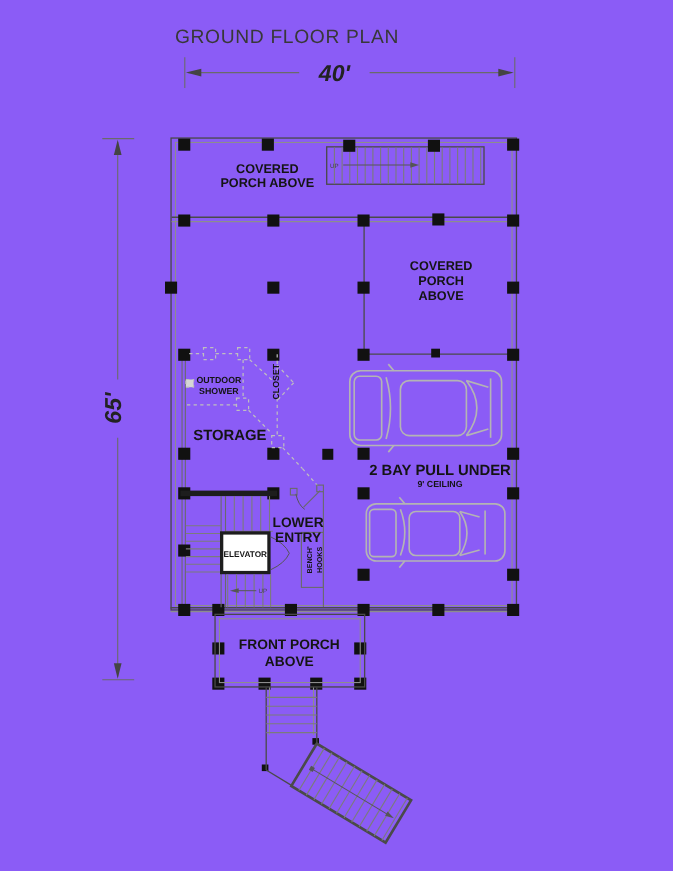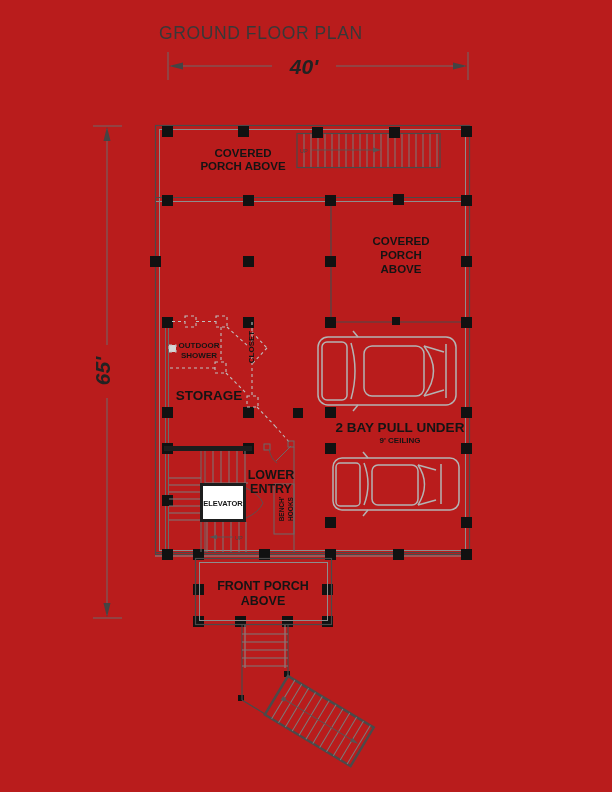--- a/index.html
+++ b/index.html
@@ -1,16 +1,16 @@
 <!DOCTYPE html>
 <html><head>
 <meta charset="utf-8">
 <style>
   html,body{margin:0;padding:0;background:#fff;}
-  .page{position:relative;width:612px;height:792px;background:#b91c1c;overflow:hidden;
+  .page{position:relative;width:612px;height:792px;background:#8b5cf6;overflow:hidden;
         font-family:"Liberation Sans",sans-serif;}
   svg text{fill:#111;}
   .ttl{font-size:17.5px;letter-spacing:.6px;fill:#383838;}
   .dim{font-size:21px;font-style:italic;font-weight:600;fill:#222;}
   .lbl{font-weight:bold;fill:#141414;}
   .l11{font-size:11.5px;} .l13{font-size:13.5px;} .l12{font-size:12.5px;}
   .l8{font-size:8px;} .l7{font-size:7.5px;} .l6{font-size:6.5px;} .l5{font-size:5.6px;font-weight:normal;fill:#444;}
   .wall{stroke:#4a4a4a;fill:none;stroke-width:1.2;}
   .wall2{stroke:#8d8d8d;fill:none;stroke-width:1;}
   .thin{stroke:#6a6a6a;fill:none;stroke-width:1;}

